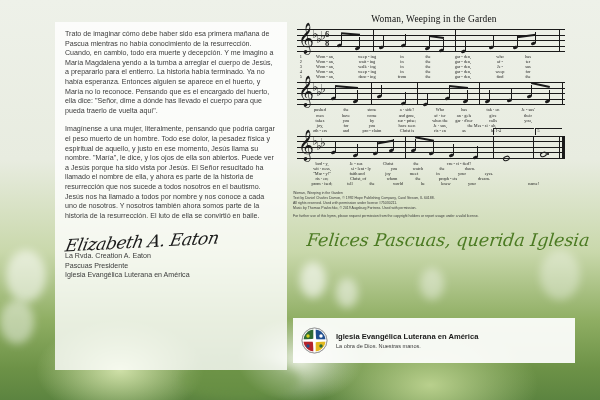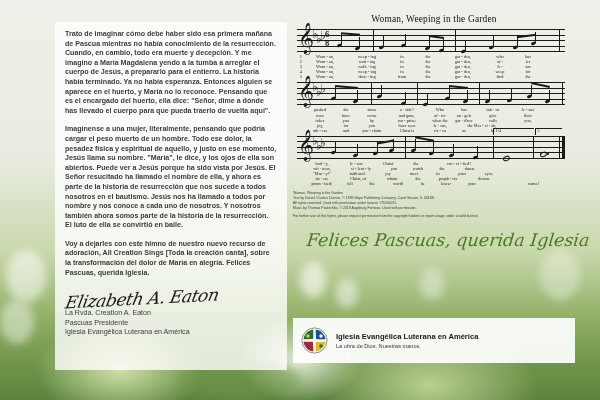--- a/index.html
+++ b/index.html
@@ -24,21 +24,20 @@
     position:absolute;left:55px;top:22px;width:232px;height:348px;
     background:rgba(255,255,255,0.80);
     padding:0;
   }
   #letter .inner{padding:8px 10px 0 10px;}
   #letter p{
     margin:0 0 9px 0;
     font-size:7.1px;line-height:9.6px;color:#3b3b3b;
     font-family:"Liberation Sans", sans-serif;
     text-align:left;
-    font-weight:bold;
   }
   .sig{
     font-family:"DejaVu Serif", serif;
     font-style:italic;font-size:17px;color:#1b1b1b;
     transform:skewX(-14deg) rotate(-3deg);
     margin:6px 0 2px 2px;letter-spacing:-0.5px;
     white-space:nowrap;
   }
   .signame{font-size:7.1px;line-height:9.4px;color:#3b3b3b;}
   
@@ -98,21 +97,20 @@
   <div class="blob" style="left:300px;top:262px;width:26px;height:36px;background:rgba(255,255,255,.6);"></div>
   <div class="blob" style="left:336px;top:278px;width:22px;height:30px;background:rgba(255,255,255,.5);"></div>
   <div class="blob" style="left:420px;top:268px;width:24px;height:32px;background:rgba(255,255,255,.4);"></div>
   <div class="blob" style="left:540px;top:250px;width:40px;height:50px;background:rgba(255,255,255,.35);"></div>
   <div class="blob" style="left:180px;top:360px;width:120px;height:40px;background:rgba(110,150,70,.45);"></div>
 
   <div id="letter">
     <div class="inner">
       <p>Trato de imaginar cómo debe haber sido esa primera mañana de Pascua mientras no había conocimiento de la resurrección. Cuando, en cambio, todo era muerte y decepción. Y me imagino a María Magdalena yendo a la tumba a arreglar el cuerpo de Jesús, a prepararlo para el entierro. La historia había terminado. Ya no había esperanza. Entonces alguien se aparece en el huerto, y María no lo reconoce. Pensando que es el encargado del huerto, ella dice: "Señor, dime a dónde has llevado el cuerpo para que pueda traerlo de vuelta aquí".</p>
       <p>Imagínense a una mujer, literalmente, pensando que podría cargar el peso muerto de un hombre. Todo ese dolor, la pesadez física y espiritual de aquello, y justo en ese momento, Jesús llama su nombre. "María", le dice, y los ojos de ella son abiertos. Puede ver a Jesús porque ha sido vista por Jesús. El Señor resucitado ha llamado el nombre de ella, y ahora es parte de la historia de resurrección que nos sucede a todos nosotros en el bautismo. Jesús nos ha llamado a todos por nombre y nos conoce a cada uno de nosotros. Y nosotros también ahora somos parte de la historia de la resurrección. El luto de ella se convirtió en baile.</p>
-      <p>Voy a dejarles con este himno de nuestro nuevo recurso de adoración, All Creation Sings [Toda la creación canta], sobre la transformación del dolor de María en alegría. Felices Pascuas, querida Iglesia.</p>
       <div class="sig">Elizabeth A. Eaton</div>
       <div class="signame">La Rvda. Creation A. Eaton</div>
       <div class="signame">Pascuas Presidente</div>
       <div class="signame">Iglesia Evangélica Luterana en América</div>
     </div>
   </div>
 
   <div id="right">
     <div id="hymn-title">Woman, Weeping in the Garden</div>
 

